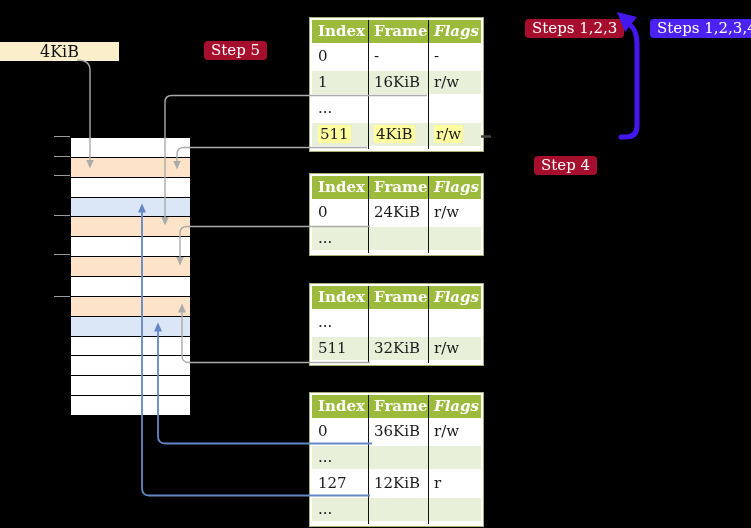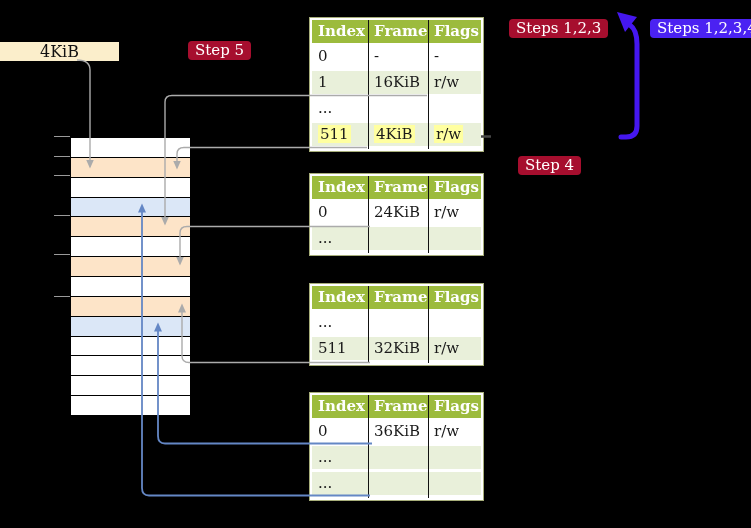--- a/index.html
+++ b/index.html
@@ -10,21 +10,21 @@
   
   .sizebox{
     position:absolute;left:0;top:42px;width:119px;height:19px;
     background:var(--cream);color:#111;font-size:16px;line-height:19px;text-align:center;
   }
   
   .badge{
     position:absolute;height:17px;line-height:17px;padding:1px 7px;
     border-radius:4px;color:#fff;font-size:15px;white-space:nowrap;
   }
-  .badge.red{background:var(--badge-red);}
+  .badge.red{background:var(--badge-red);margin-left:16px;}
   .badge.blue{background:var(--badge-blue);}
   
   .memcol{
     position:absolute;left:70px;top:137px;width:119px;height:277px;
     border:1px solid #000;display:flex;flex-direction:column;background:#fff;
   }
   .memrow{flex:1;border-bottom:1px solid #000;}
   .memrow:last-child{border-bottom:none;}
   .memrow.white{background:#ffffff;}
   .memrow.peach{background:var(--peach);}
@@ -35,21 +35,21 @@
     position:absolute;left:309px;width:169px;
     background:#fff;border:1px solid #a7ae7a;padding:2px;
   }
   .thead,.trow{display:flex;position:relative;}
   .thead{height:23px;margin-bottom:2px;background:var(--tbl-green);}
   .hcell{
     width:56px;box-sizing:border-box;padding-left:6px;
     color:#fff;font-weight:bold;font-size:15px;line-height:23px;
   }
   .hcell:nth-child(2){width:60px;}
-  .hcell:nth-child(3){width:53px;}
+  .hcell:nth-child(3){width:53px;font-style:italic;}
   .trow{height:26px;box-sizing:border-box;border-bottom:3px solid #fff;background:#fff;}
   .trow.shaded{background:var(--tbl-light);}
   .tcell{
     width:56px;box-sizing:border-box;padding-left:6px;
     color:#1a1a1a;font-size:15px;line-height:22px;white-space:nowrap;
   }
   .tcell:nth-child(2){width:60px;}
   .tcell:nth-child(3){width:53px;}
   .vsep{position:absolute;top:2px;bottom:2px;width:1px;background:#111;}
   .hl{background:var(--highlight);padding:0 2px;}
@@ -170,20 +170,25 @@
       </div>
       <div class="trow">
         <div class="tcell">0</div>
         <div class="tcell">36KiB</div>
         <div class="tcell">r/w</div>
       </div>
       <div class="trow shaded">
         <div class="tcell">...</div>
         <div class="tcell"></div>
         <div class="tcell"></div>
+      </div>
+      <div class="trow">
+        <div class="tcell">127</div>
+        <div class="tcell">12KiB</div>
+        <div class="tcell">r</div>
       </div>
       <div class="trow shaded">
         <div class="tcell">...</div>
         <div class="tcell"></div>
         <div class="tcell"></div>
       </div>
       <div class="vsep" style="left: 58px;"></div>
       <div class="vsep" style="left: 118px;"></div>
     </div>
 

